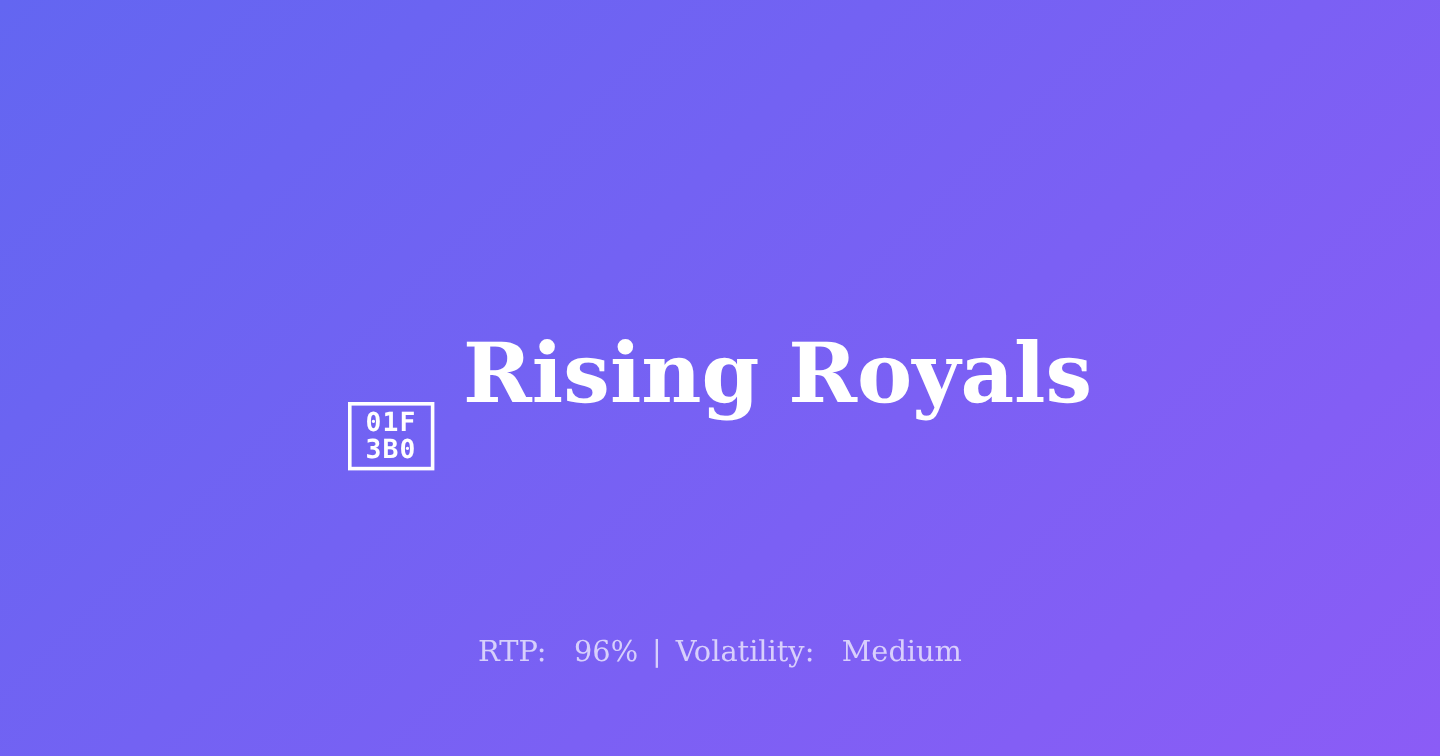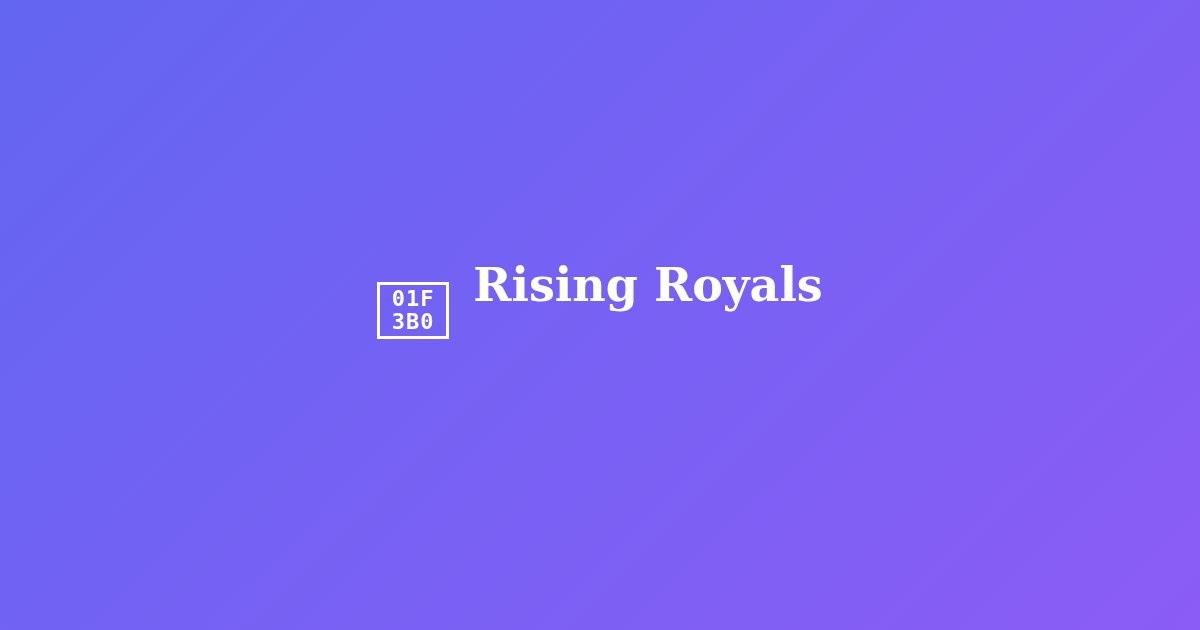--- a/index.html
+++ b/index.html
@@ -52,21 +52,21 @@
     color: #ffffff;
     line-height: 1.05;
     flex: 0 0 auto;
   }
   .game-icon span {
     display: block;
   }
   .game-title {
     font-family: "DejaVu Serif", "Liberation Serif", serif;
     font-weight: 700;
-    font-size: 46px;
+    font-size: 69px;
     color: #ffffff;
     white-space: nowrap;
     letter-spacing: 0px;
   }
 
   
   .provider {
     position: absolute;
     left: 0;
     right: 0;
@@ -107,14 +107,23 @@
     <span class="game-icon">
       <span>01F</span>
       <span>3B0</span>
     </span>
 
     <h1 class="game-title">Rising Royals</h1>
 
   </div>
 
 
+  <div class="meta-line">
+    <span>RTP:</span>
+    <span>&nbsp;</span>
+    <span>96%</span>
+    <span class="sep">|</span>
+    <span>Volatility:</span>
+    <span>&nbsp;</span>
+    <span>Medium</span>
+  </div>
 
 </div>
 
 </body></html>

